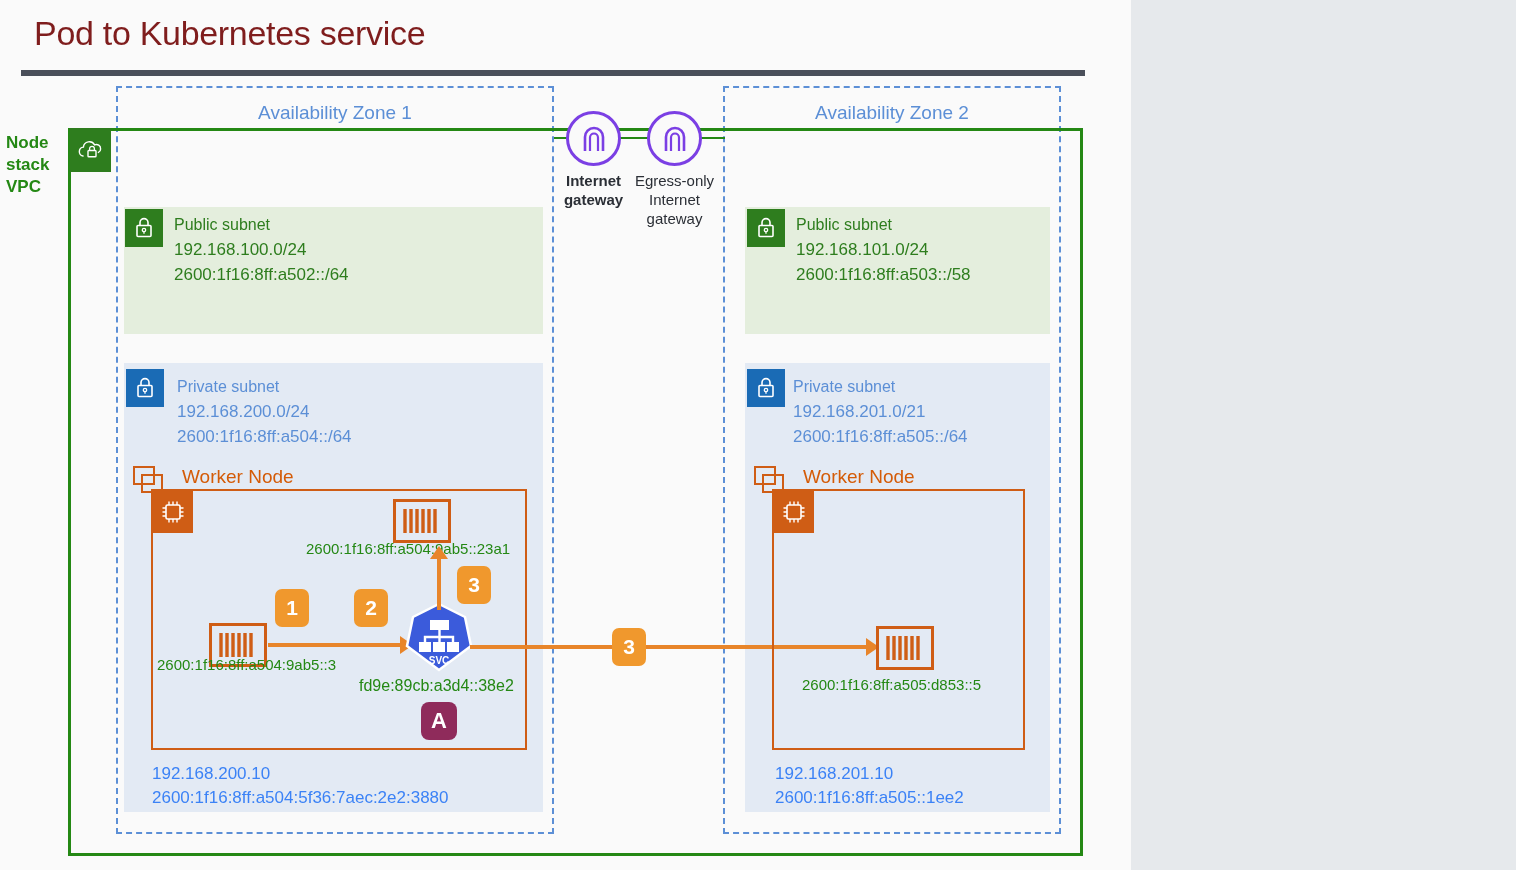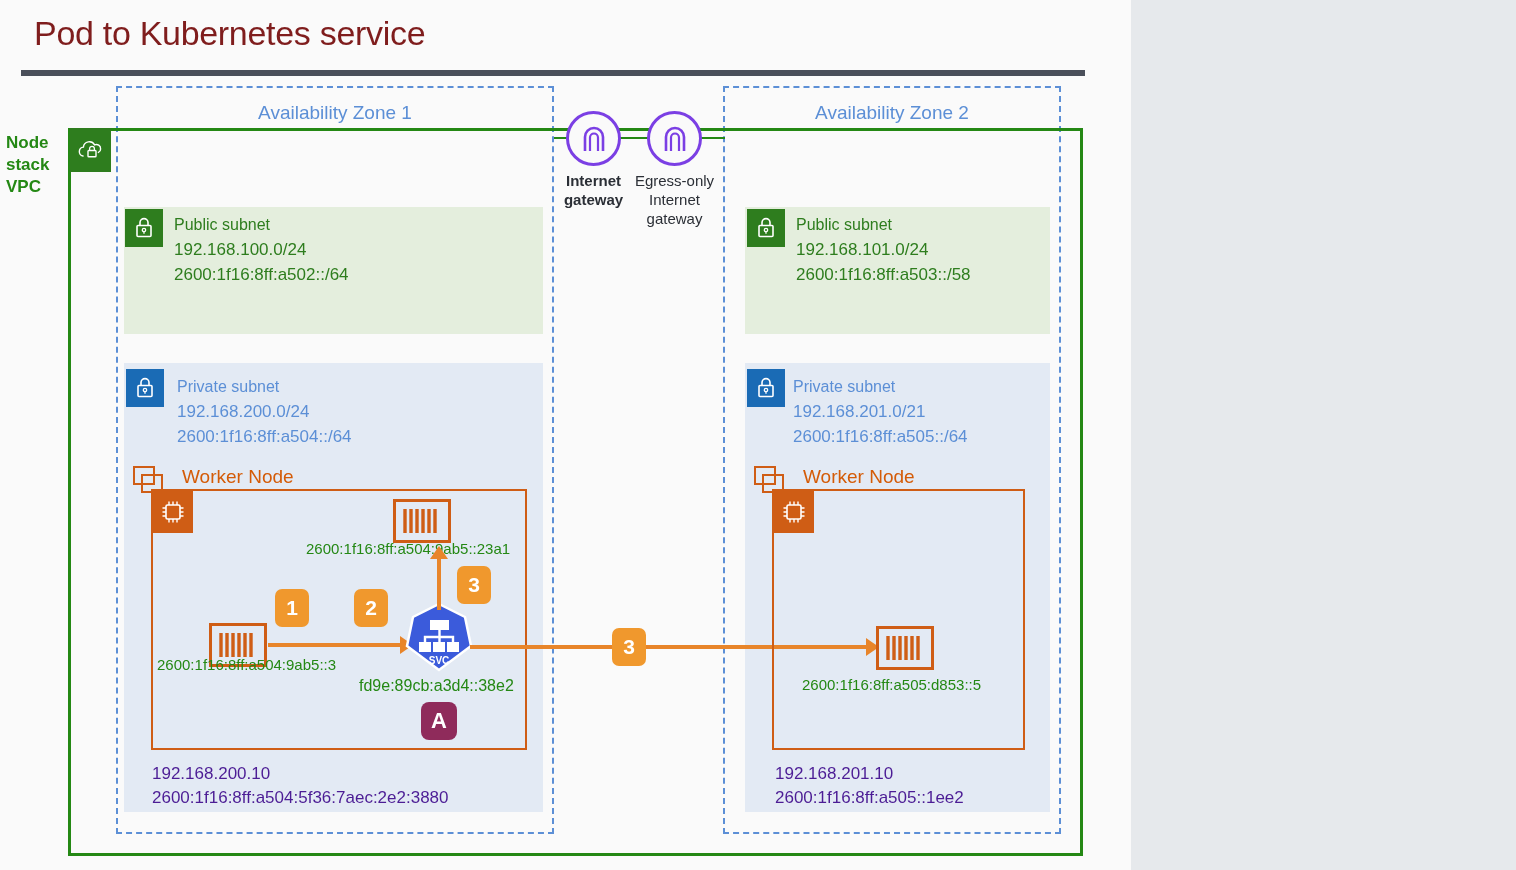--- a/index.html
+++ b/index.html
@@ -100,21 +100,21 @@
   .badge-sm{width:34px;height:38px;}
 
   .arrow-line{position:absolute;background:#e8852a;}
   .arrow-head{position:absolute;width:0;height:0;}
 
   
   .letter-badge{position:absolute;background:#8f2b5b;border-radius:8px;color:#fff;
     display:flex;align-items:center;justify-content:center;font-size:22px;font-weight:bold;}
 
   
-  .node-addr{position:absolute;font-size:17px;color:#4c1d95;line-height:24px;}
+  .node-addr{position:absolute;font-size:17px;color:#3b82f6;line-height:24px;}
 
   
   #side-panel{position:absolute;left:1131px;top:0;width:385px;height:870px;background:#e6e9ec;}
 </style>
 </head>
 <body>
 
 <div class="canvas">
 
   <div id="diagram-area">

